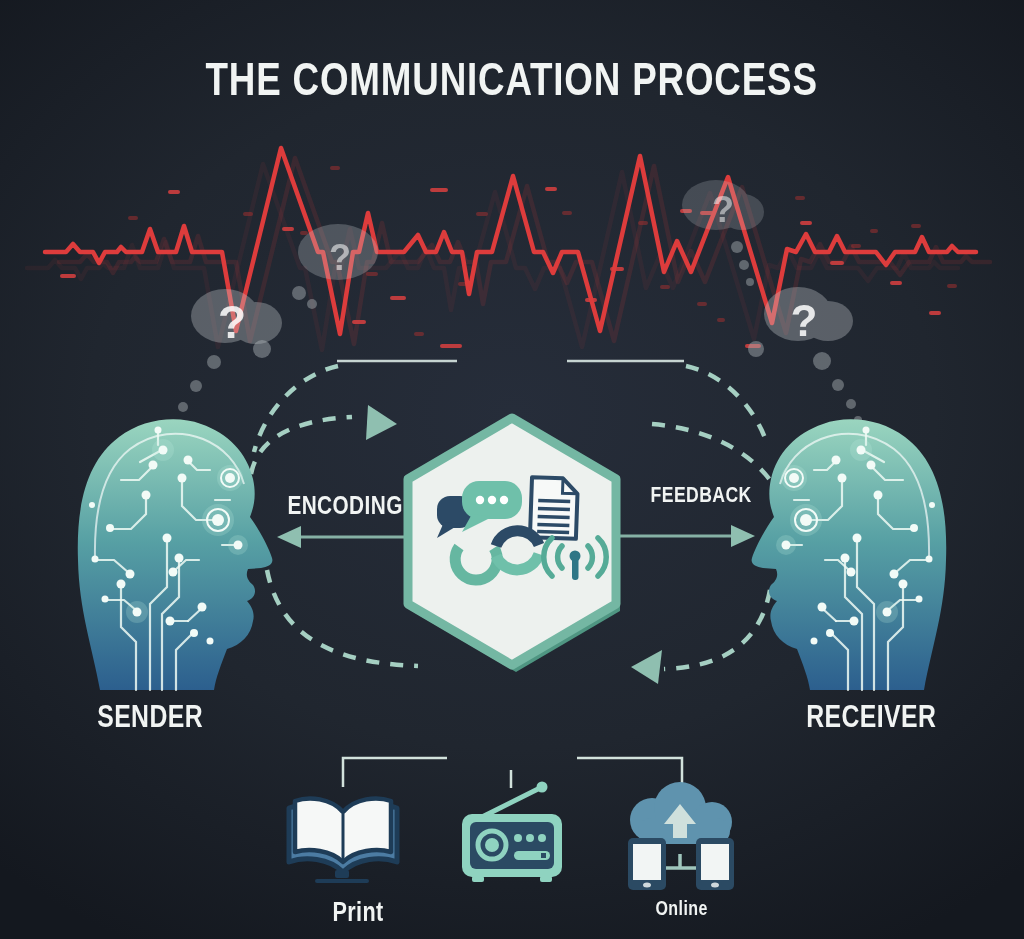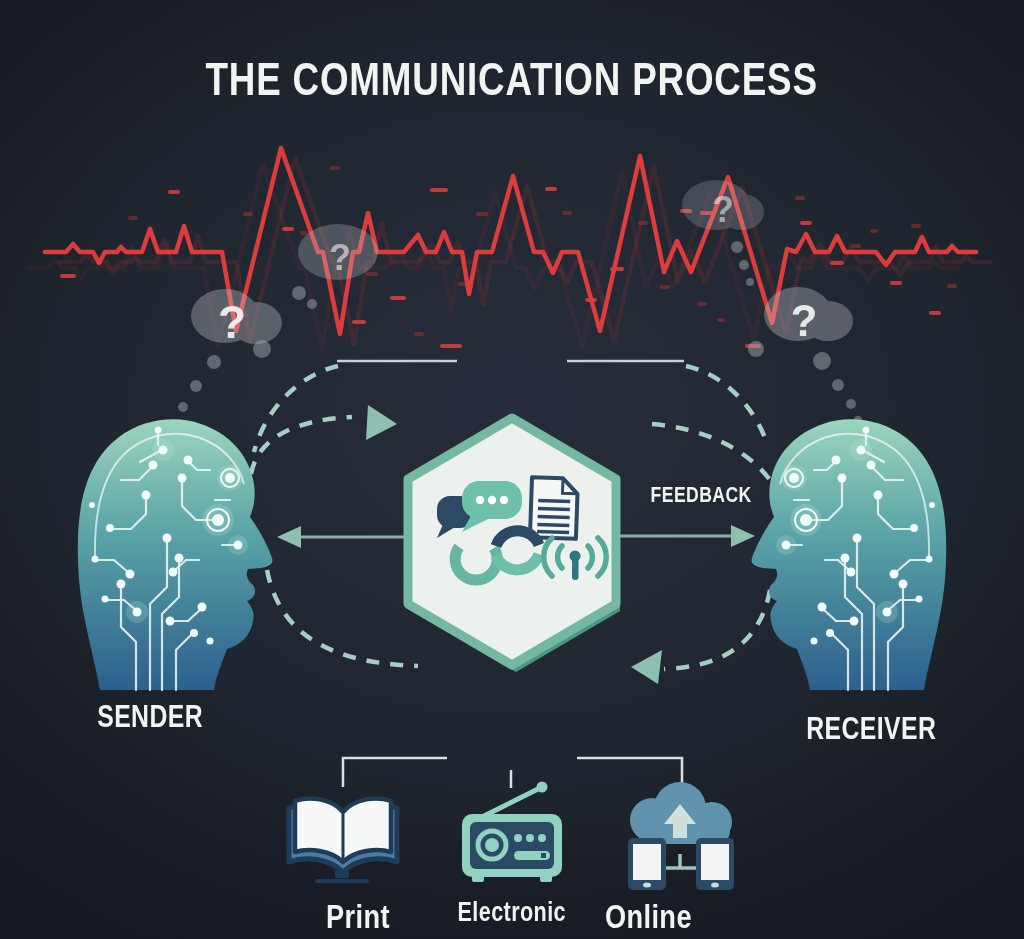--- a/index.html
+++ b/index.html
@@ -8,26 +8,26 @@
     font-family:"Liberation Sans",sans-serif;}
   .art{position:absolute;left:0;top:0;}
   .lbl{position:absolute;color:#f1f4f3;font-weight:700;text-align:center;letter-spacing:.5px;white-space:nowrap;}
   .cond{display:inline-block;transform:scaleX(.8);}
   .title{left:0;width:1024px;top:52px;font-size:46px;letter-spacing:1px;}
   .noise{left:412px;width:200px;top:343px;font-size:34px;}
   .encoding{left:245px;width:200px;top:490px;font-size:26px;}
   .feedback{left:601px;width:200px;top:482px;font-size:22px;}
   .decoding{left:590px;width:200px;top:595px;font-size:26px;}
   .sender{left:50px;width:200px;top:699px;font-size:31px;text-align:center;}
-  .receiver{left:771px;width:200px;top:699px;font-size:31px;margin-top:12px;}
+  .receiver{left:771px;width:200px;top:699px;font-size:31px;}
   .medium{left:412px;width:200px;top:737px;font-size:30px;}
   .message{left:412px;width:200px;top:601px;font-size:29px;color:#203048;}
-  .m-print{left:278px;width:120px;top:897px;font-size:34px;text-align:right;}
+  .m-print{left:298px;width:120px;top:897px;font-size:27px;}
   .m-electronic{left:432px;width:160px;top:897px;font-size:27px;}
-  .m-online{left:578px;width:140px;top:897px;font-size:34px;}
+  .m-online{left:612px;width:140px;top:897px;font-size:20px;}
   .qm{font-family:"Liberation Sans",sans-serif;font-weight:700;fill:#ffffff;}
   .rd1{fill:#d84040;opacity:.85;} .rd2{fill:#9e3030;opacity:.55;}
   .trace{stroke:#eefaf5;stroke-width:2.2;fill:none;opacity:.85;stroke-linecap:round;}
   .node{fill:#f2fbf7;}
   .ringn{fill:none;stroke:#f2fbf7;stroke-width:2;}
   .glow{fill:#bfeee0;opacity:.22;}
   .dash{stroke:#a5cfc2;stroke-width:4.5;fill:none;stroke-dasharray:13 11;}
   .sline{stroke:#c6d4d1;stroke-width:2.5;}
   .bracket{stroke:#d2e2dc;stroke-width:2.5;fill:none;}
   .sarrow{stroke:#86b1a5;stroke-width:3;}
@@ -310,20 +310,20 @@
       <ellipse cx="35" cy="105" rx="4" ry="2.5" fill="#cfd8dc"></ellipse>
     </g>
     <g>
       <rect x="84" y="58" width="38" height="52" rx="5" fill="#2b4a63"></rect>
       <rect x="89" y="64" width="28" height="36" fill="#f2f5f4"></rect>
       <ellipse cx="103" cy="105" rx="4" ry="2.5" fill="#cfd8dc"></ellipse>
     </g>
   </svg>
 
   <div class="lbl title"><span class="cond">THE COMMUNICATION PROCESS</span></div>
+  <div class="lbl encoding"><span class="cond">ENCODING</span></div>
   <div class="lbl feedback"><span class="cond">FEEDBACK</span></div>
   <div class="lbl sender"><span class="cond">SENDER</span></div>
   <div class="lbl receiver"><span class="cond">RECEIVER</span></div>
   <div class="lbl m-print"><span class="cond">Print</span></div>
-  <div class="lbl m-electronic"><span class="cond">Electronic</span></div>
   <div class="lbl m-online"><span class="cond">Online</span></div>
 
 </div>
 
 </body></html>

